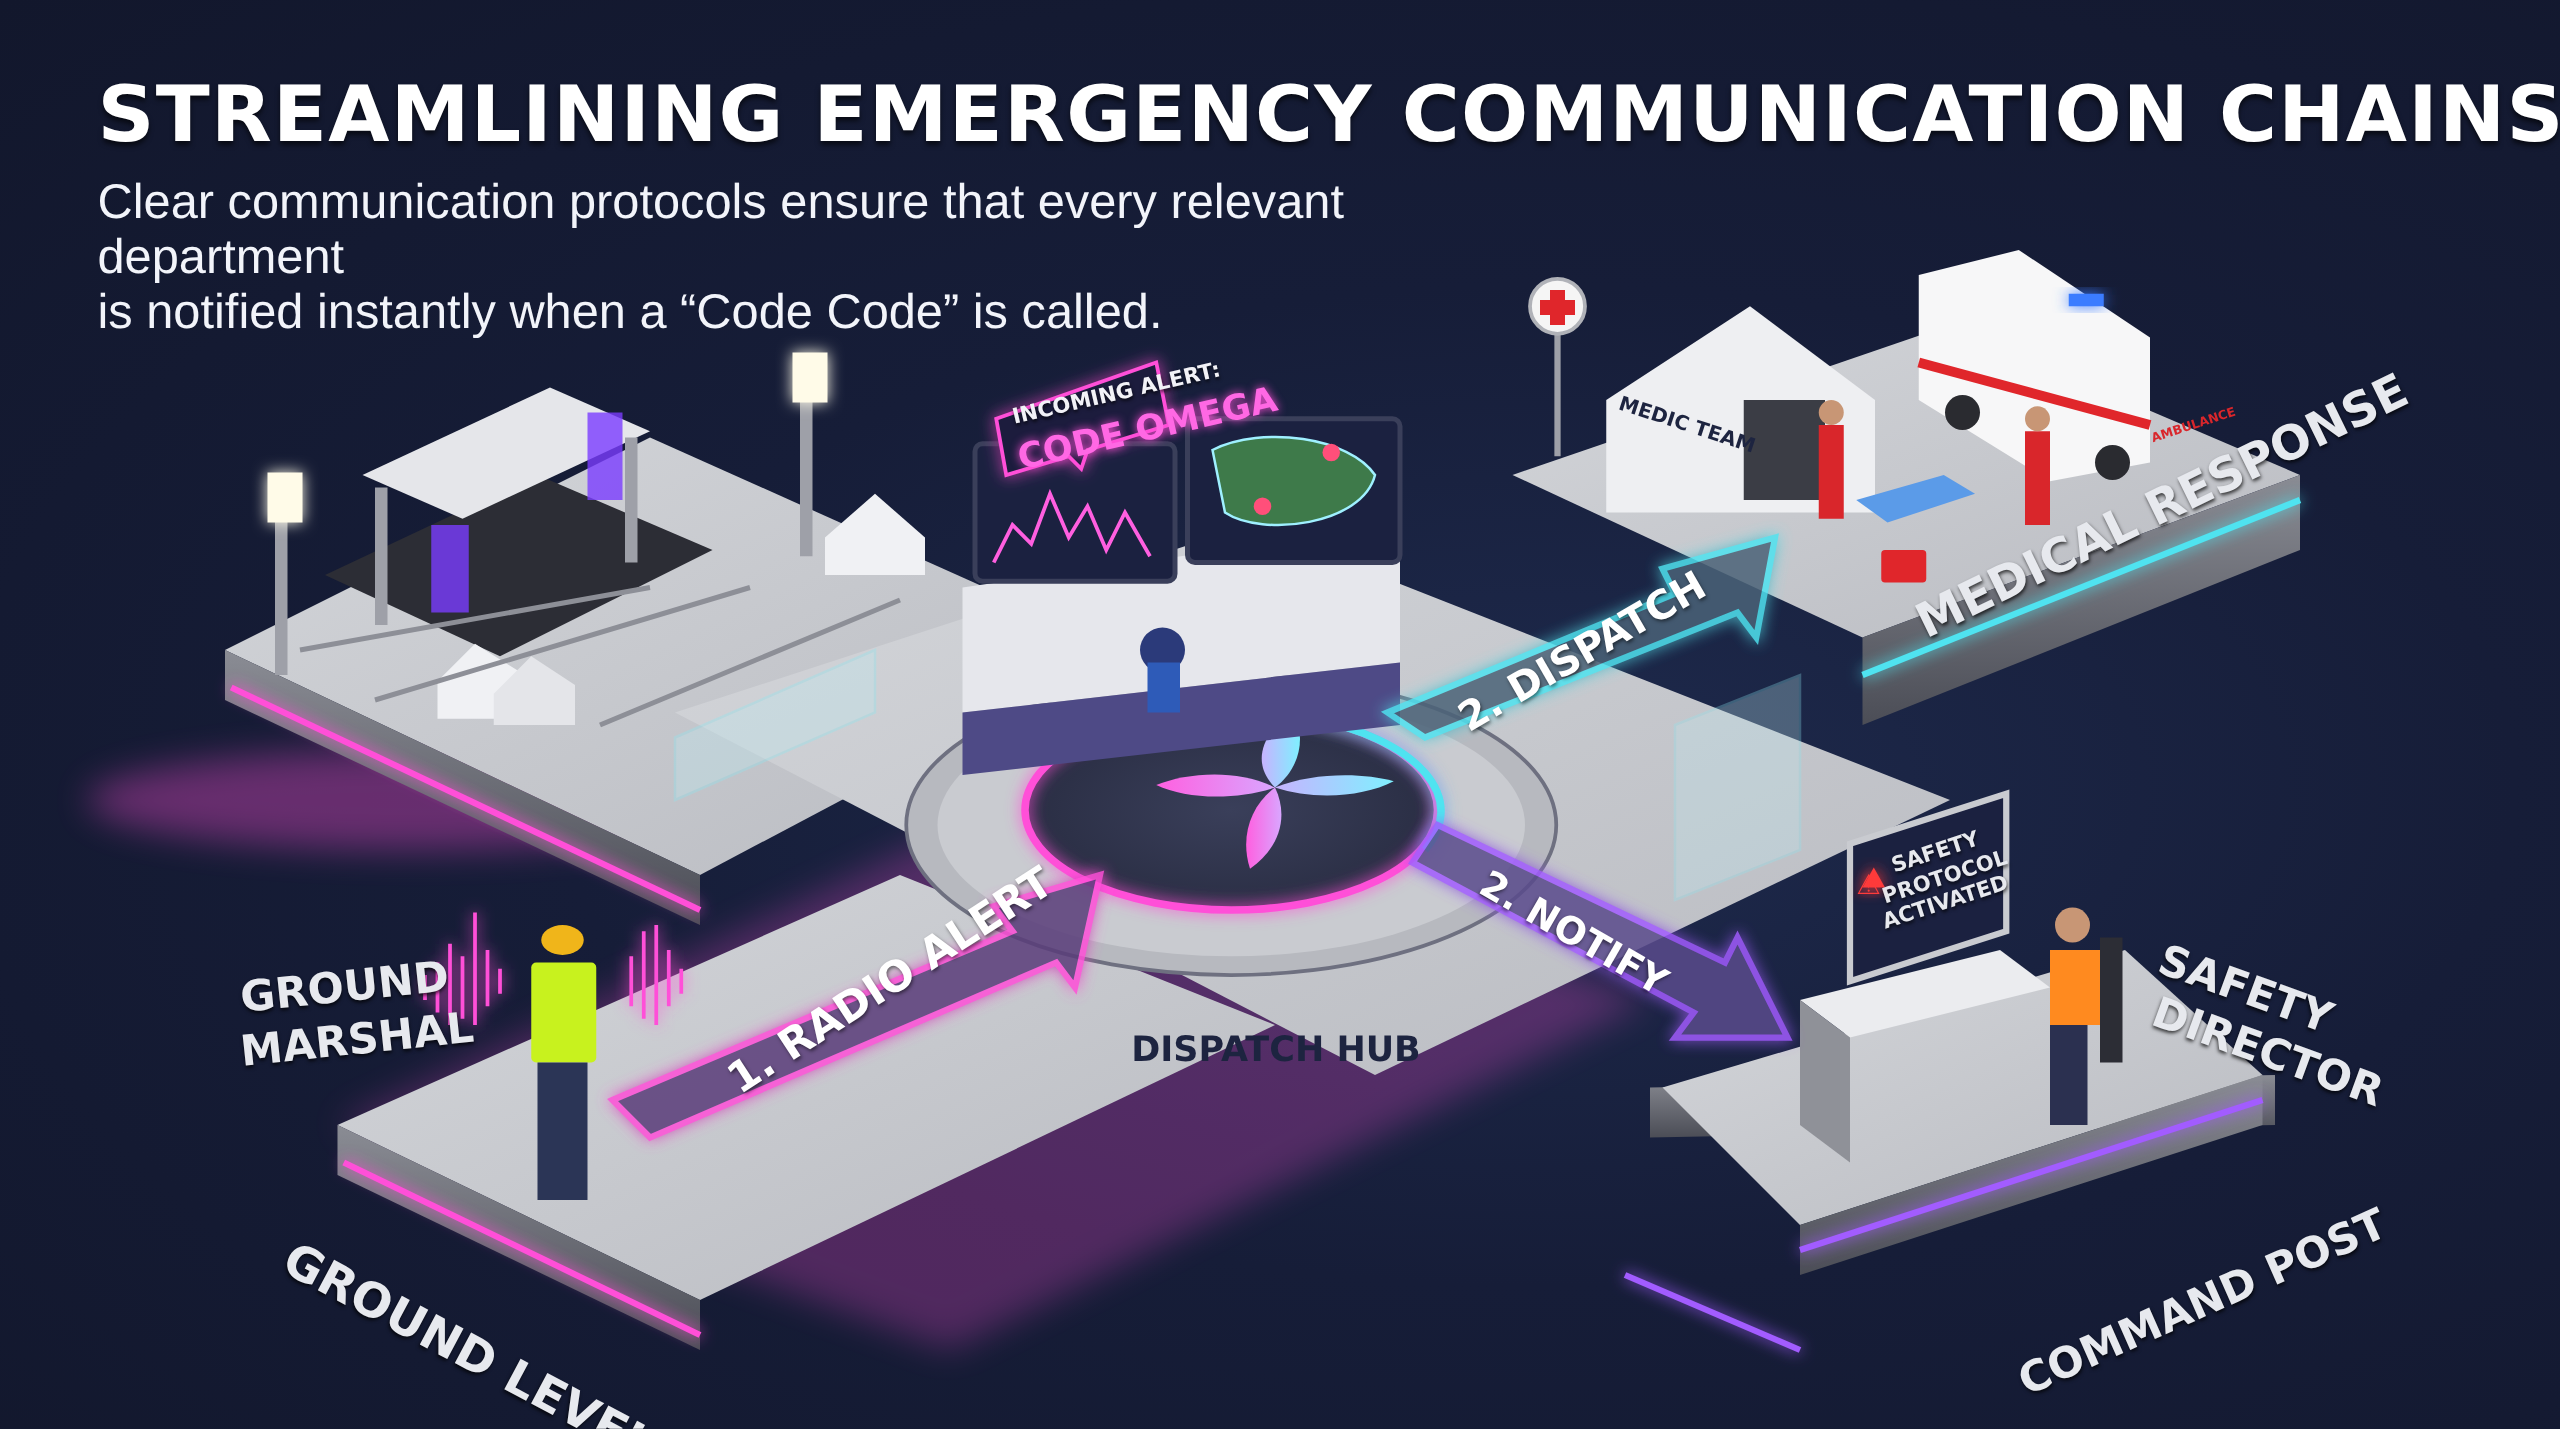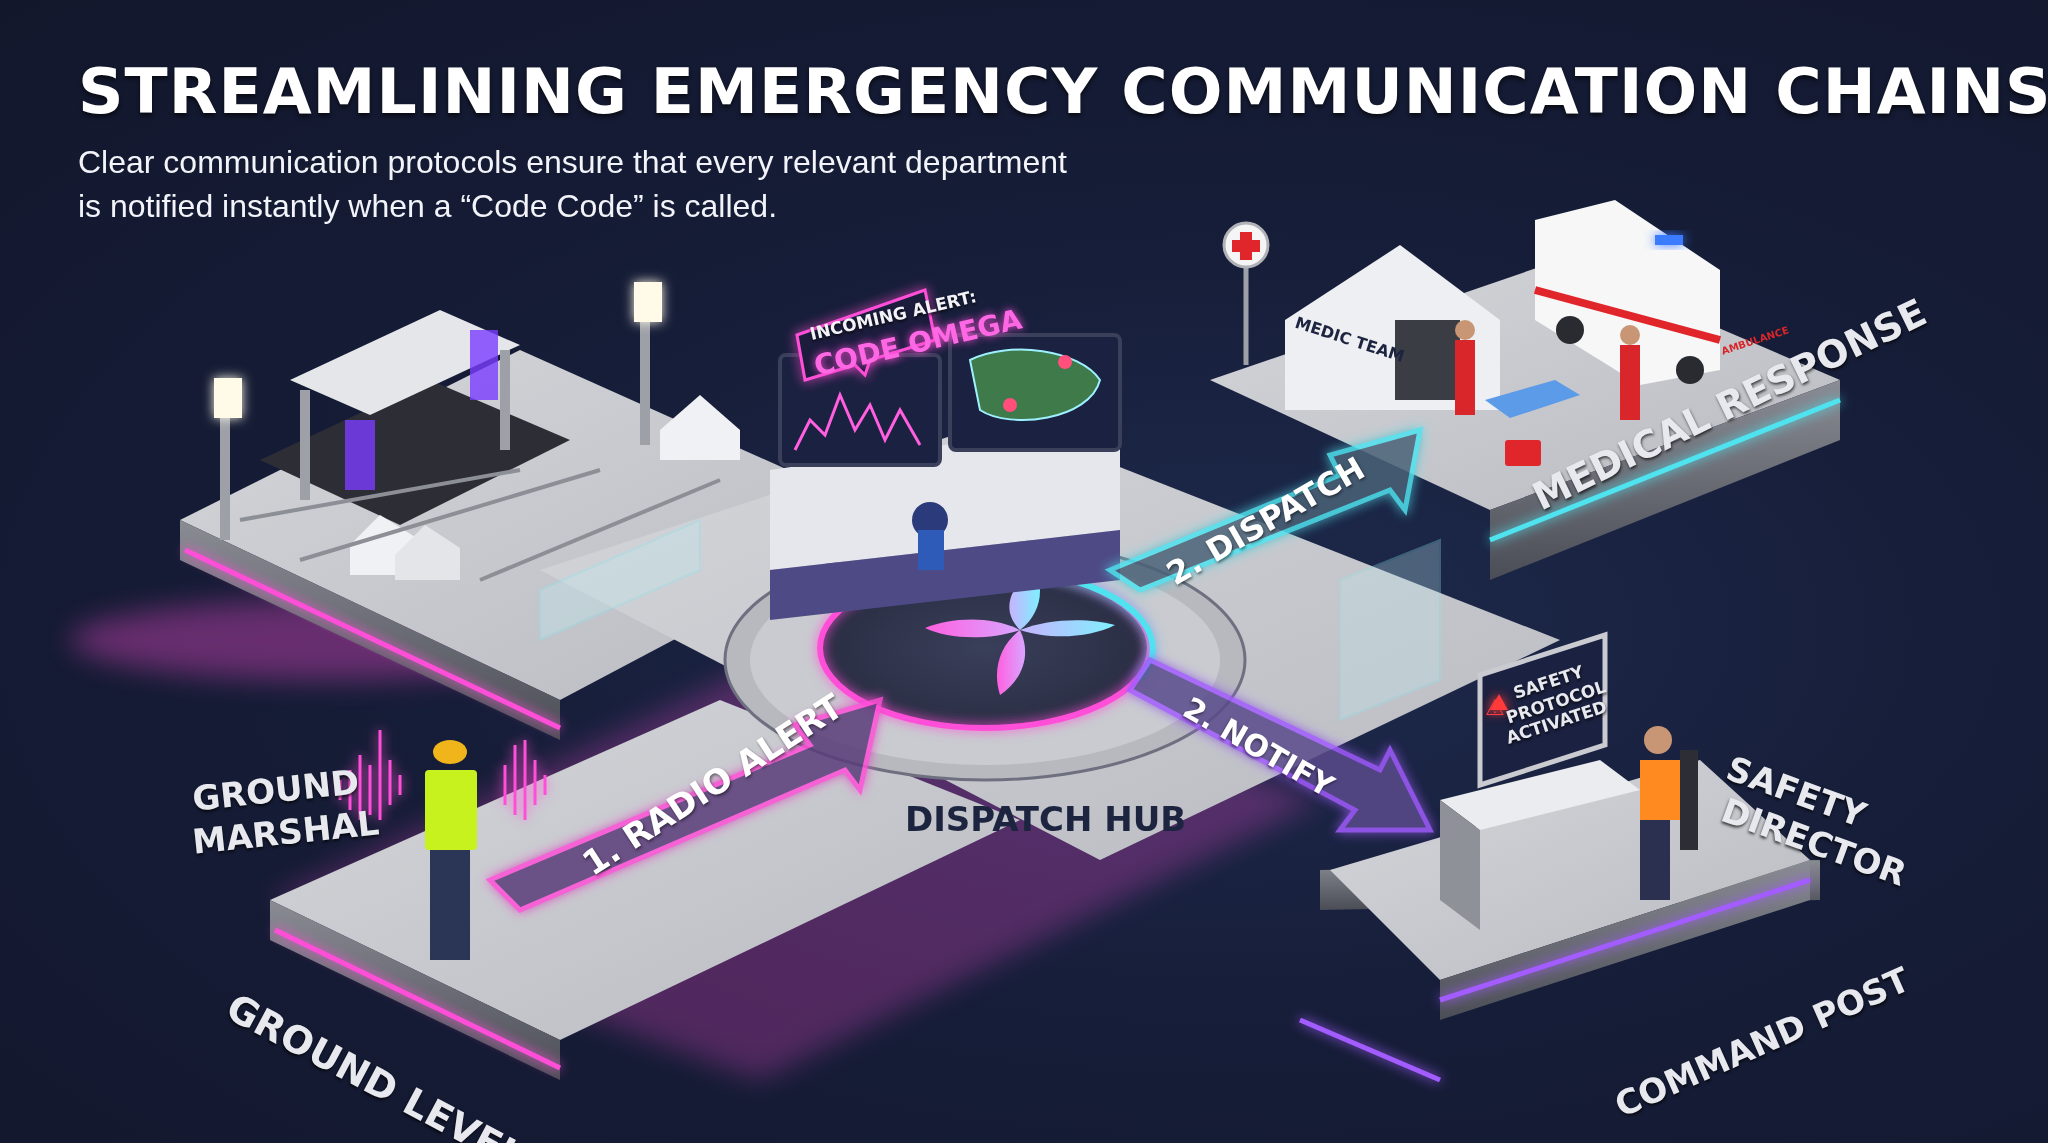--- a/index.html
+++ b/index.html
@@ -1,20 +1,20 @@
 <!DOCTYPE html>
 <html><head>
 <meta charset="utf-8">
 <style>
   html,body{margin:0;padding:0;}
   body{width:2048px;height:1143px;overflow:hidden;background:#151b33;font-family:"Liberation Sans",sans-serif;position:relative;}
   .bg{position:absolute;inset:0;background:radial-gradient(ellipse at 60% 55%,#1e2a4d 0%,#161d38 45%,#12172c 100%);}
   .header{position:absolute;left:0;top:0;width:2040px;height:250px;}
   .title{position:absolute;left:78px;top:55px;font-size:62px;font-weight:700;color:#ffffff;letter-spacing:1px;white-space:nowrap;text-shadow:0 3px 4px rgba(0,0,0,.6);font-family:"DejaVu Sans",sans-serif;transform:scaleX(1.02);transform-origin:left;}
-  .subtitle{position:absolute;left:78px;top:140px;font-size:32px;color:#f2f4fa;line-height:44px;width:1200px;font-family:"Liberation Sans",sans-serif;}
+  .subtitle{position:absolute;left:78px;top:140px;font-size:39px;color:#f2f4fa;line-height:44px;width:1200px;font-family:"Liberation Sans",sans-serif;}
   .scene{position:absolute;left:0;top:0;width:2048px;height:1143px;}
   .lbl{position:absolute;font-weight:700;color:#e7e9ee;white-space:nowrap;font-family:"DejaVu Sans",sans-serif;text-shadow:0 2px 3px rgba(0,0,0,.7);}
   .lbl.dark{color:#1d2440;text-shadow:none;}
   .arrow-text{position:absolute;font-weight:700;color:#ffffff;white-space:nowrap;font-family:"DejaVu Sans",sans-serif;text-shadow:0 2px 3px rgba(0,0,0,.5);}
 </style>
 </head>
 <body>
 
 <div class="bg"></div>
 
@@ -210,21 +210,21 @@
 
 <div class="lbl dark" style="left:1293px;top:330px;font-size:16px;transform:rotate(18deg);">MEDIC TEAM</div>
 <div class="lbl" style="left:1720px;top:335px;font-size:10px;color:#d9262b;text-shadow:none;transform:rotate(-18deg);">AMBULANCE</div>
 <div class="lbl" style="left:1545px;top:475px;font-size:38px;transform:rotate(-26deg);transform-origin:left bottom;">MEDICAL RESPONSE</div>
 
 <div class="lbl" style="left:192px;top:770px;font-size:34px;transform:rotate(-6deg);">GROUND</div>
 <div class="lbl" style="left:192px;top:812px;font-size:34px;transform:rotate(-6deg);">MARSHAL</div>
 
 <div class="lbl" style="left:240px;top:985px;font-size:38px;transform:rotate(28deg);transform-origin:left top;">GROUND LEVEL</div>
 
-<div class="lbl dark" style="left:905px;top:799px;font-size:34px;">DISPATCH HUB</div>
+<div class="lbl dark" style="left:905px;top:823px;font-size:28px;">DISPATCH HUB</div>
 
 <div class="lbl" style="left:1512px;top:672px;font-size:17px;transform:rotate(-18deg);">SAFETY</div>
 <div class="lbl" style="left:1504px;top:692px;font-size:17px;transform:rotate(-18deg);">PROTOCOL</div>
 <div class="lbl" style="left:1504px;top:712px;font-size:17px;transform:rotate(-18deg);">ACTIVATED</div>
 <div style="position:absolute;left:1485px;top:695px;font-size:22px;color:#ff3b3b;text-shadow:0 0 8px #ff3b3b;">⚠</div>
 
 <div class="lbl" style="left:1735px;top:748px;font-size:34px;transform:rotate(20deg);transform-origin:left top;">SAFETY</div>
 <div class="lbl" style="left:1730px;top:790px;font-size:34px;transform:rotate(20deg);transform-origin:left top;">DIRECTOR</div>
 
 <div class="lbl" style="left:1625px;top:1085px;font-size:34px;transform:rotate(-24deg);transform-origin:left bottom;">COMMAND POST</div>

